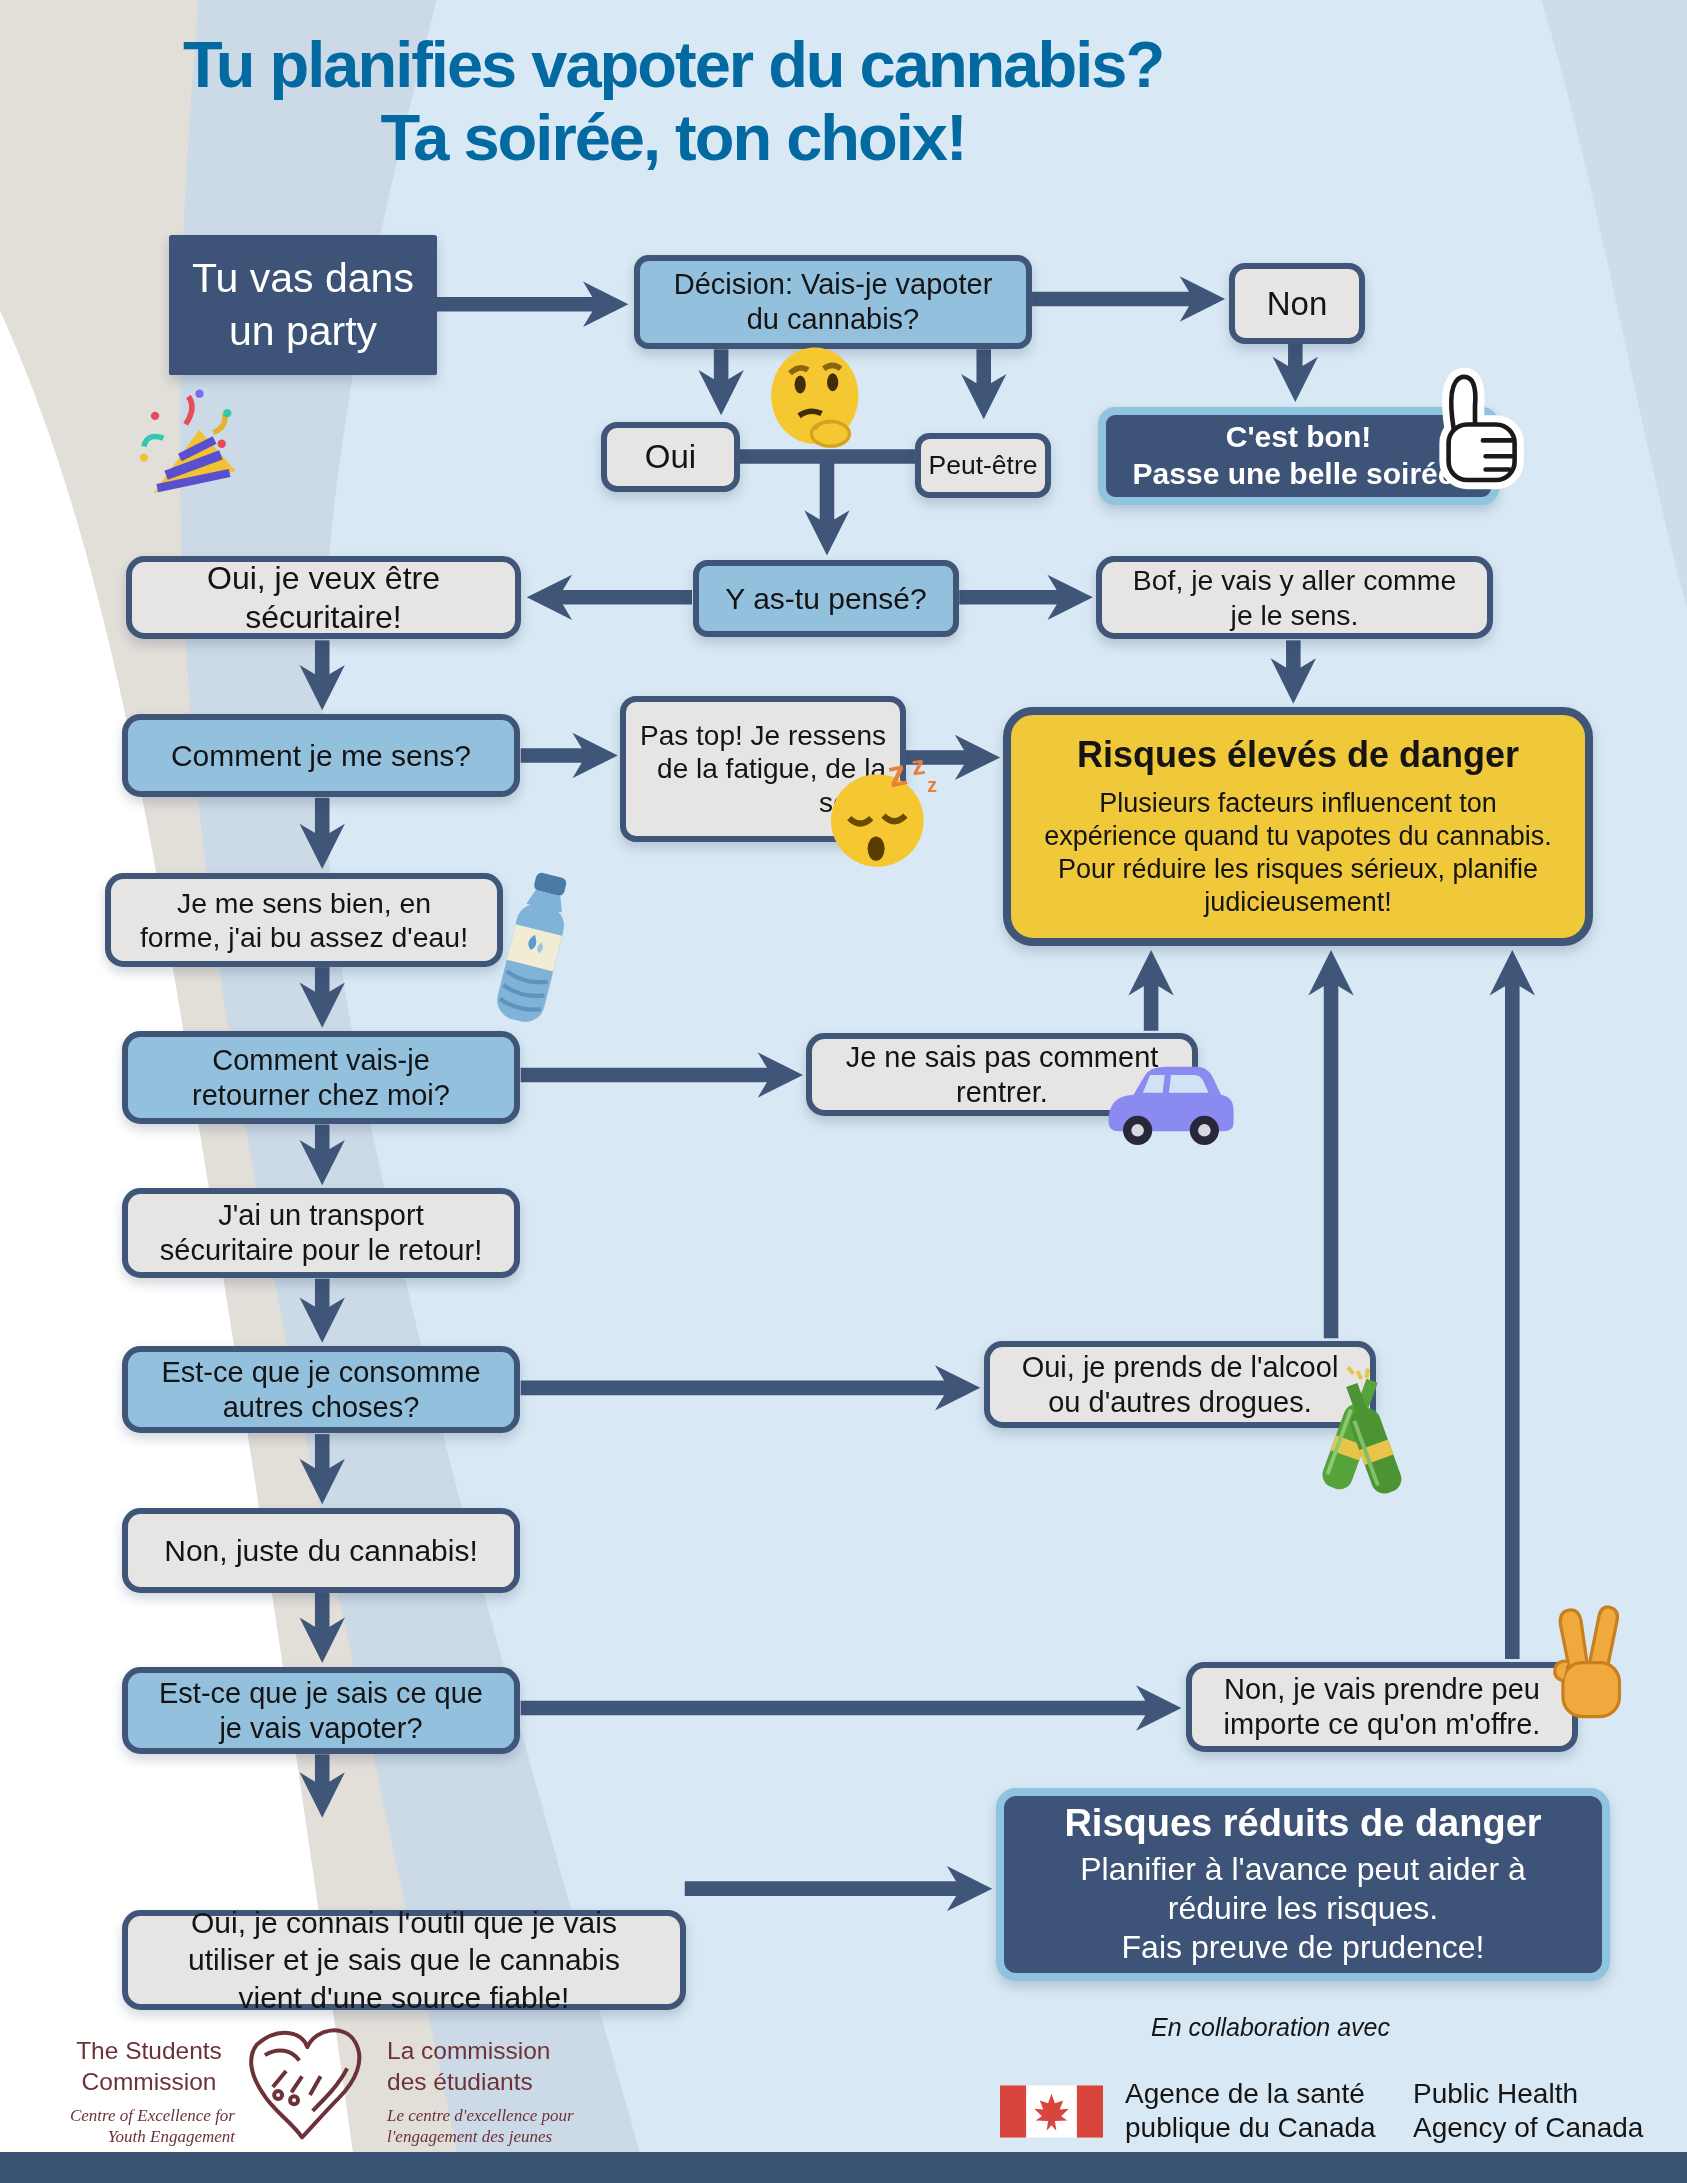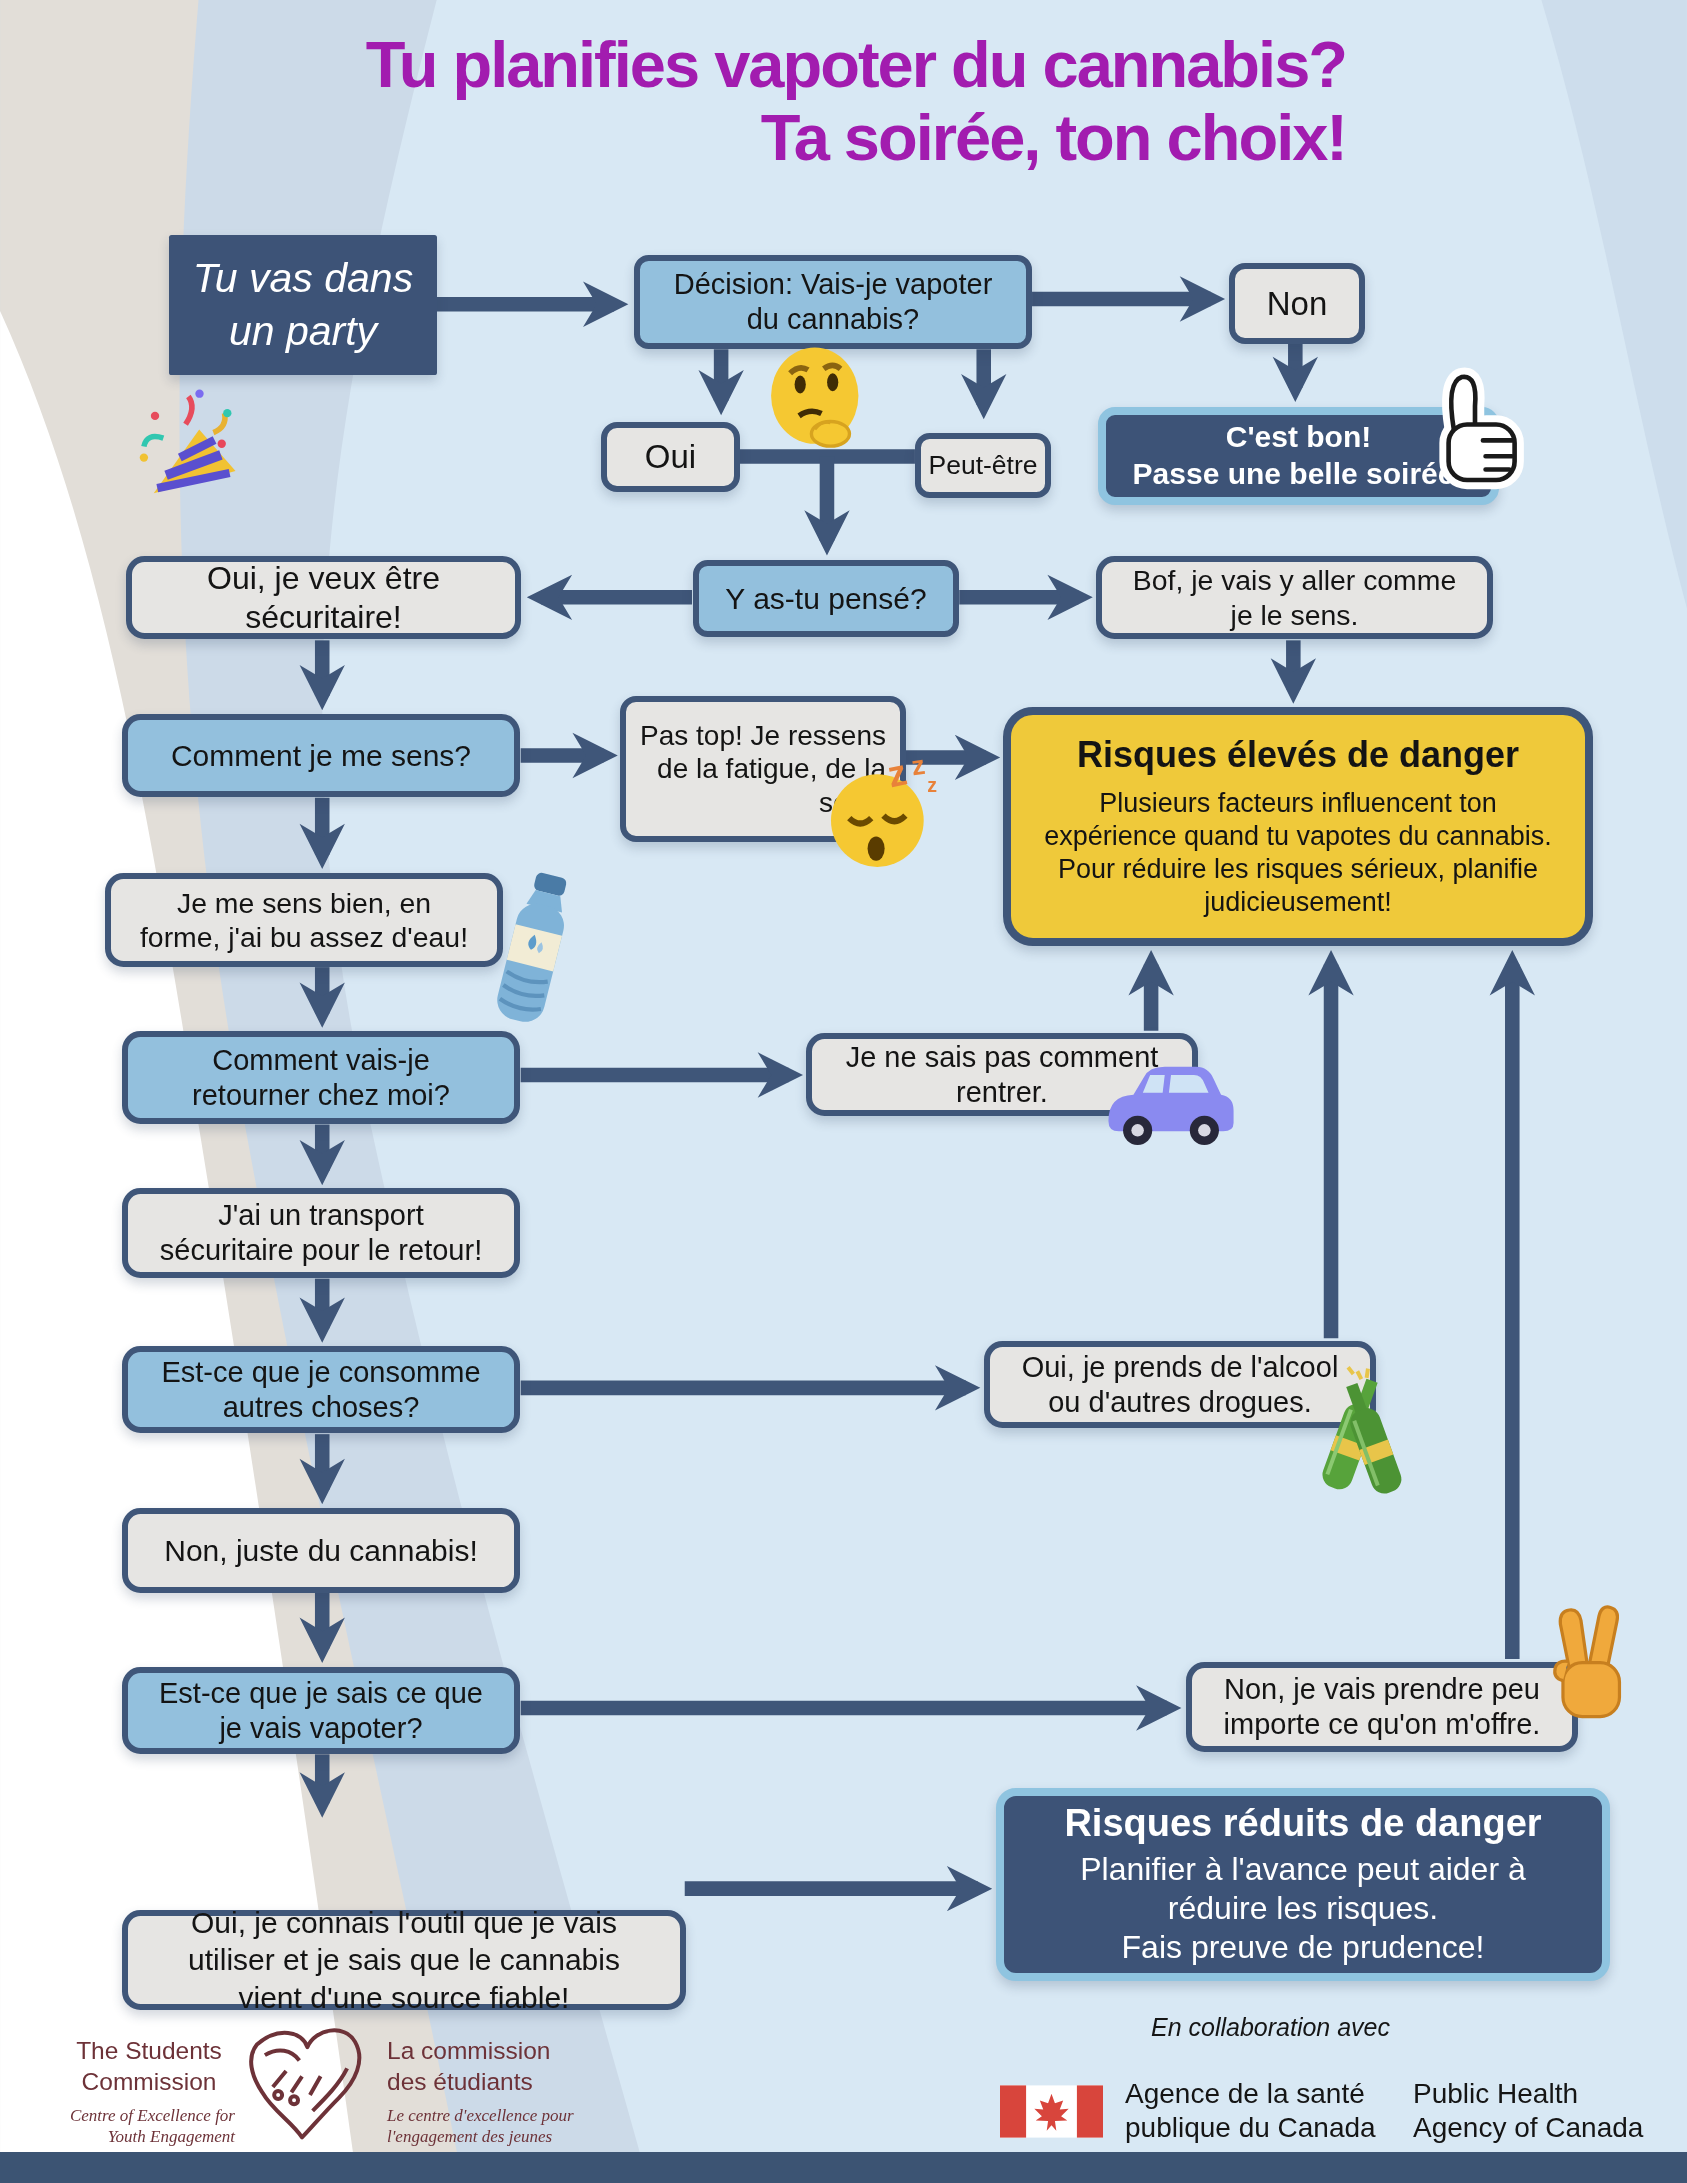--- a/index.html
+++ b/index.html
@@ -1,30 +1,30 @@
 <!DOCTYPE html>
 <html style="font-size:10.6px"><head>
 <meta charset="utf-8">
 <style>
   html,body{margin:0;padding:0;}
   body{font-family:"Liberation Sans",sans-serif;}
   .canvas{position:relative;width:1687px;height:2183px;background:#d8e8f4;overflow:hidden;}
   .bgsvg,.connsvg{position:absolute;left:0;top:0;}
   .bgsvg{z-index:0;}
   .connsvg{z-index:1;}
-  .title{position:absolute;z-index:2;left:0;top:29px;width:1346px;text-align:right;
-         color:#a21caf;font-weight:bold;font-size:65px;line-height:1.12;letter-spacing:-2px;
+  .title{position:absolute;z-index:2;left:0;top:29px;width:1346px;text-align:center;
+         color:#0369a1;font-weight:bold;font-size:65px;line-height:1.12;letter-spacing:-2px;
          white-space:pre-line;}
   .box{position:absolute;z-index:2;box-sizing:border-box;display:flex;flex-direction:column;
        align-items:center;justify-content:center;text-align:center;
        border:6.6px solid #3f5679;border-radius:18.5px;color:#141414;
        box-shadow:0 5.3px 10.6px rgba(40,60,90,.20);}
   .gray{background:#e6e5e3;}
   .blue{background:#93c0dd;}
-  .darkplain{background:#3d5377;border:none;border-radius:2.6px;color:#ffffff;font-style:italic;}
+  .darkplain{background:#3d5377;border:none;border-radius:2.6px;color:#ffffff;}
   .darkres{background:#3d5377;border:8px solid #8fc4e0;color:#ffffff;border-radius:20px;}
   .yellow{background:#efc93a;border:8.6px solid #3f5679;border-radius:30px;}
   .lbl{white-space:pre-line;font-weight:bold;}
   .lbl.normal{font-weight:normal;}
   .bigtitle{font-weight:bold;}
   .icon{position:absolute;z-index:5;}
   .footer-text{position:absolute;z-index:3;white-space:pre-line;}
   .maroon{color:#6d3238;}
   .bottom-bar{position:absolute;z-index:6;left:0;top:2152px;width:1687px;height:31px;background:#3c5473;}
 </style>

